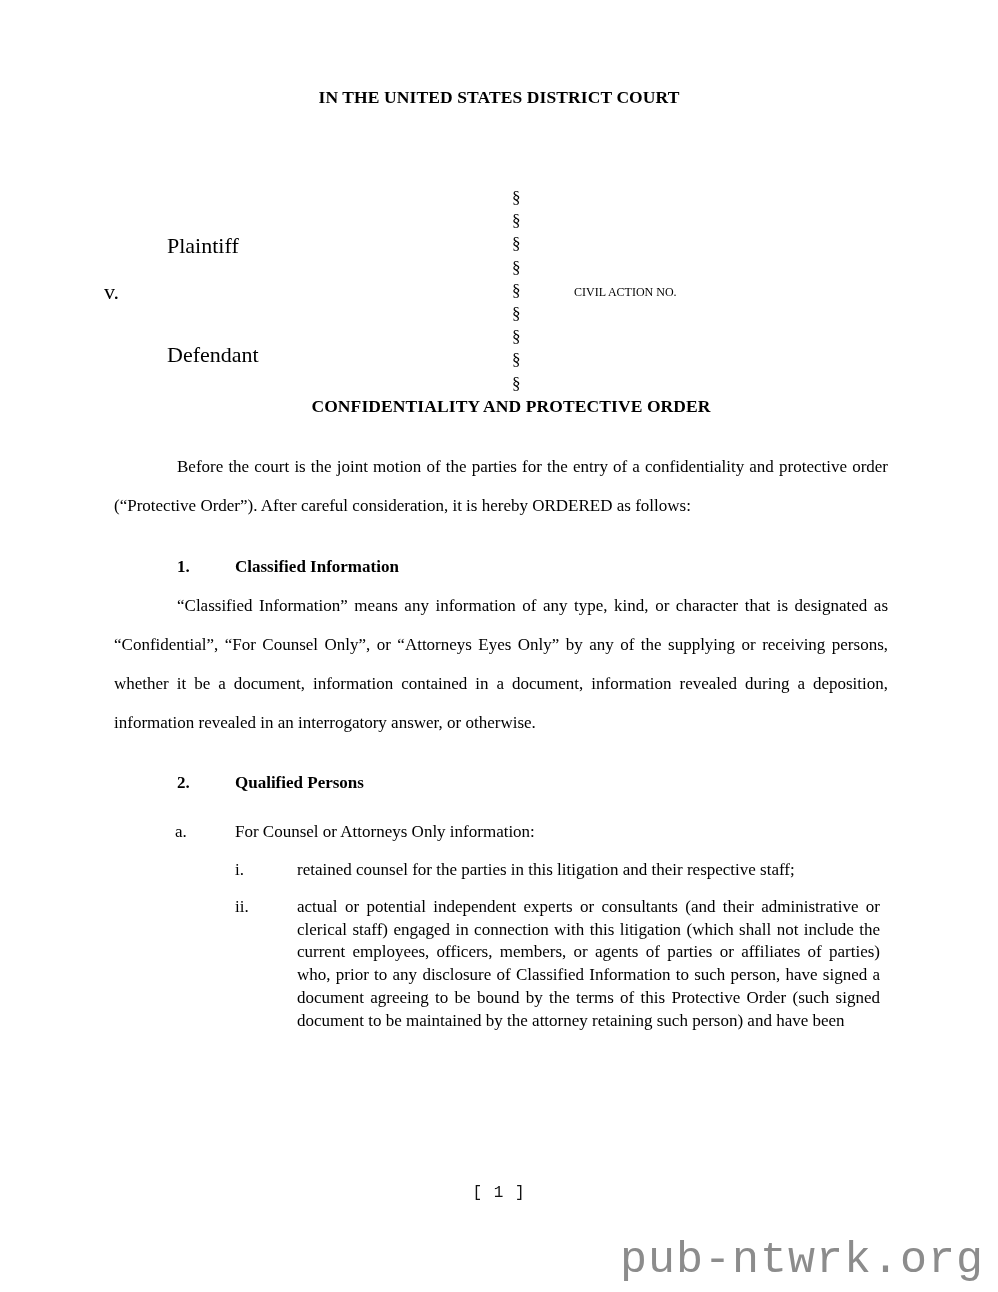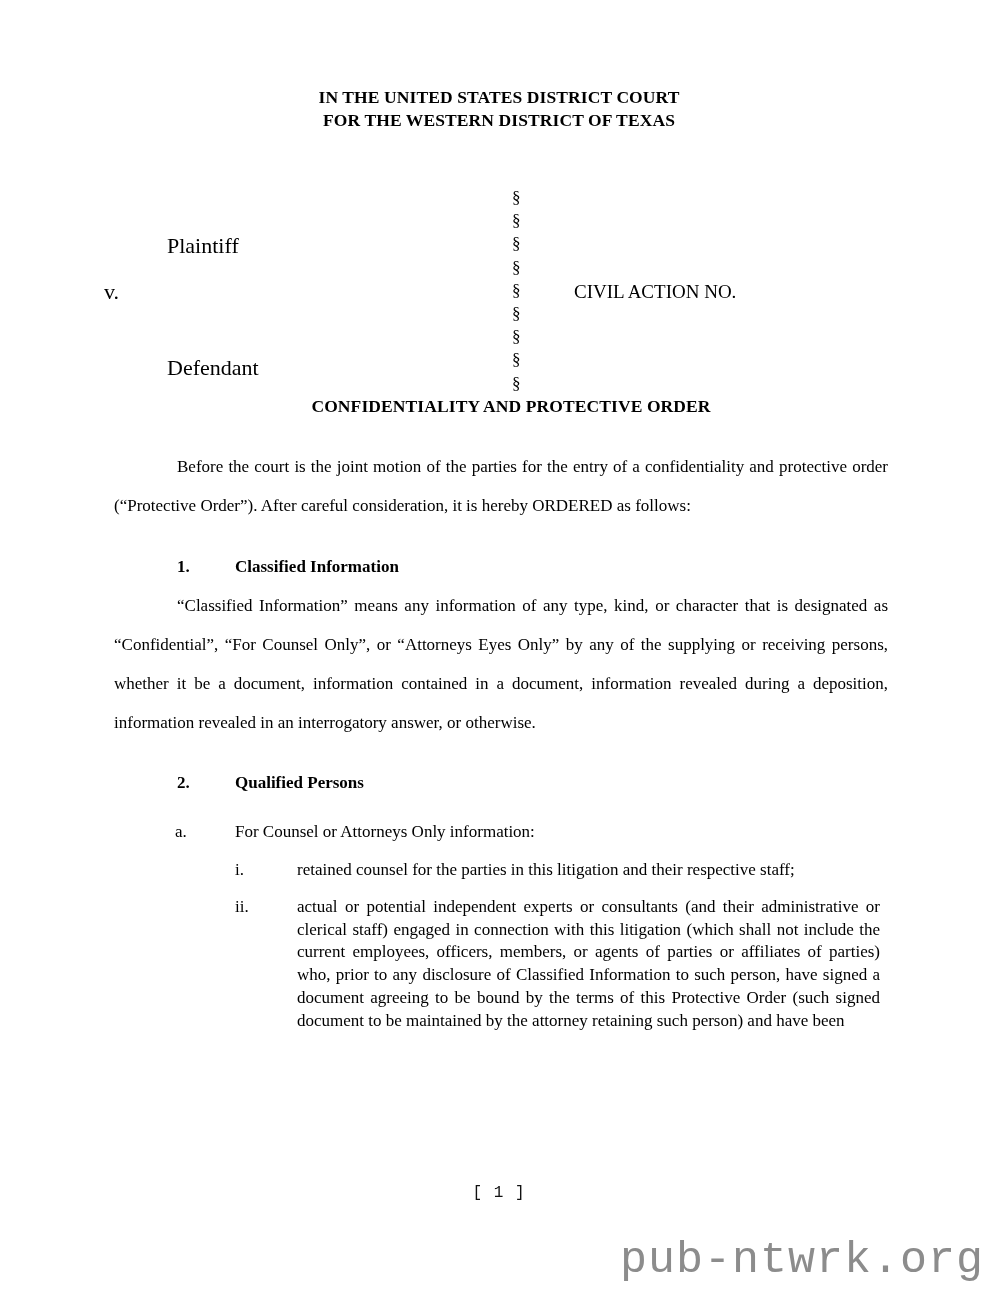--- a/index.html
+++ b/index.html
@@ -53,26 +53,26 @@
     text-align: left;
   }
   .caption .sec-col span { display: block; }
   .caption .party {
     position: absolute;
     font-size: 22px;
     line-height: 20px;
   }
   .caption .party-plaintiff { left: 167px; top: 50px; }
   .caption .party-v         { left: 104px; top: 96px; }
-  .caption .party-defendant { left: 167px; top: 172px; }
+  .caption .party-defendant { left: 167px; top: 159px; }
   .caption .civil-action {
     position: absolute;
     left: 574px;
     top: 96px;
-    font-size: 19px;
+    font-size: 12px;
     line-height: 20px;
     white-space: nowrap;
   }
 
   
   .doc-title {
     position: absolute;
     left: 12px;
     top: 396px;
     width: 998px;
@@ -183,21 +183,20 @@
     white-space: nowrap;
   }
 </style>
 </head>
 <body>
 
 <div class="page">
 
   <div class="court-header">
     <span class="line">IN THE UNITED STATES DISTRICT COURT</span>
-    <span class="line">FOR THE WESTERN DISTRICT OF TEXAS</span>
   </div>
 
   <div class="caption">
     <div class="sec-col" id="sec-col">
         <span>§</span>
         <span>§</span>
         <span>§</span>
         <span>§</span>
         <span>§</span>
         <span>§</span>

